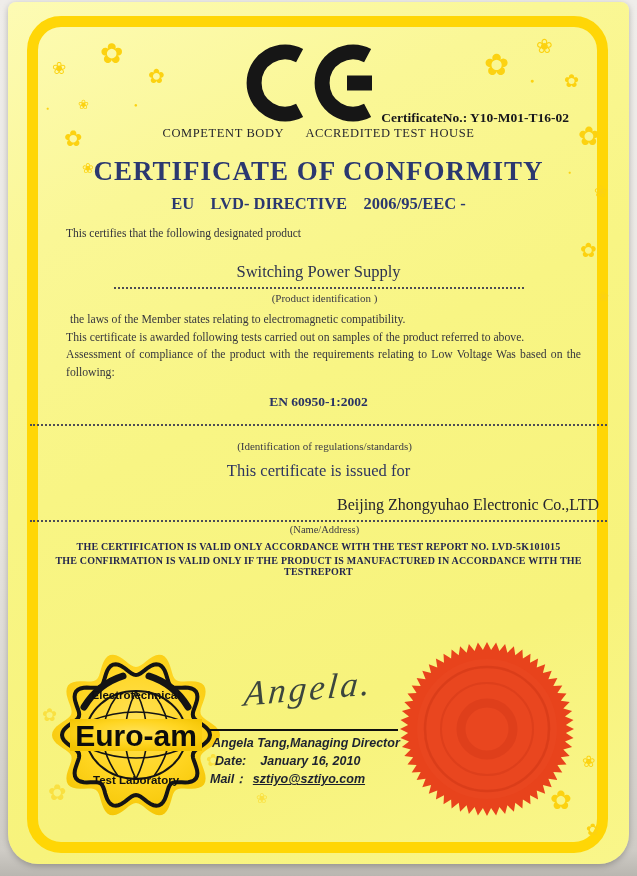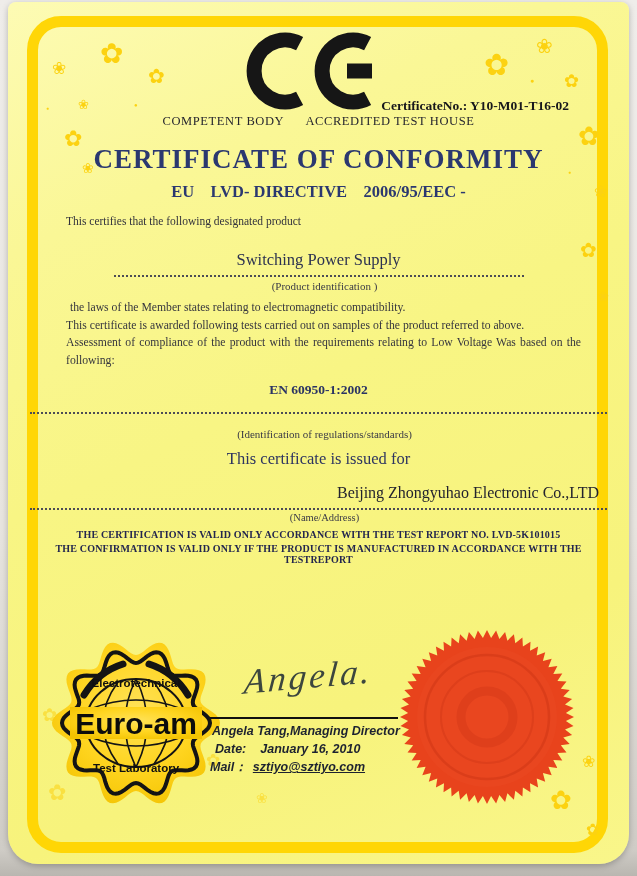--- a/index.html
+++ b/index.html
@@ -17,21 +17,21 @@
   }
   .frame{
     position:absolute;left:19px;top:14px;right:21px;bottom:11px;
     border:11px solid var(--gold,#ffd400);border-radius:34px;
     opacity:.96;pointer-events:none;
   }
   
   .cluster{position:absolute;pointer-events:none;}
   .cluster span{position:absolute;color:var(--flower-gold,#fdd318);line-height:1;}
   .faded span{opacity:.55;}
-  .content{position:absolute;inset:0;padding:0 30px;z-index:3;}
+  .content{position:absolute;inset:0;padding:12px 30px;z-index:3;}
   .ce{display:block;margin:26px auto 0;}
   .cert-no{margin-top:-16px;text-align:right;padding-right:30px;
     font-weight:bold;font-size:13.5px;color:#17171c;white-space:pre;}
   .competent{margin-top:0;text-align:center;font-size:12.5px;letter-spacing:.6px;
     color:#26262e;white-space:pre;}
   .title{margin-top:15px;text-align:center;font-variant:small-caps;
     font-size:27px;font-weight:700;letter-spacing:1px;color:var(--navy,#2b3870);}
   .directive{margin-top:7px;text-align:center;font-size:16.5px;font-weight:600;
     color:var(--navy,#2b3870);white-space:pre;}
   .certifies{margin-top:13px;padding-left:28px;font-size:11.5px;color:#32323c;}

